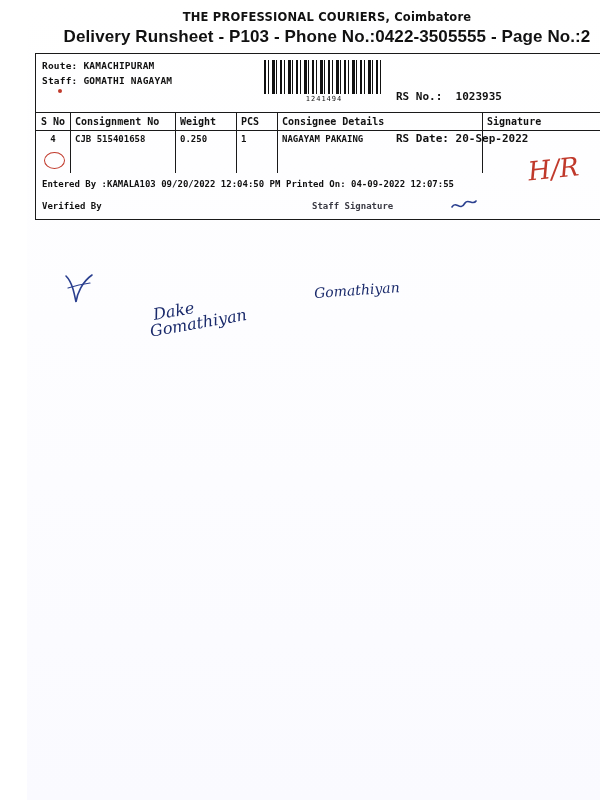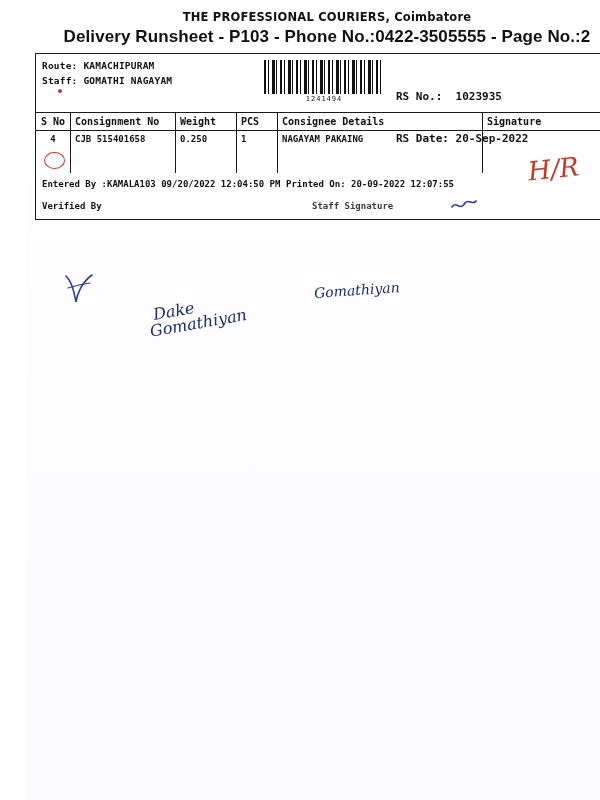--- a/index.html
+++ b/index.html
@@ -286,21 +286,21 @@
             <td class="col-pcs row-cell">1</td>
             <td class="col-cons row-cell">NAGAYAM PAKAING</td>
             <td class="col-sign row-cell"></td>
           </tr>
         </tbody>
       </table>
 
 
       <div class="footer-rows">
         <div class="f1">Entered By :KAMALA103 09/20/2022 12:04:50 PM</div>
-        <div class="f2">Printed On: 20-09-2022 12:07:55</div>
+        <div class="f2">Printed On: 04-09-2022 12:07:55</div>
         <div class="f3">Verified By</div>
         <div class="f4">Staff Signature</div>
       </div>
 
       <div class="circle-sno ink"></div>
       <div class="hr-mark ink">H/R</div>
       <div class="rtn-mark ink"></div>
 
       <svg class="tick-blue ink" viewBox="0 0 26 16">
         <path d="M1 9 C5 2, 9 14, 14 5 C17 0, 22 8, 25 3" stroke="#2a3f8f" stroke-width="1.6" fill="none" stroke-linecap="round"></path>

